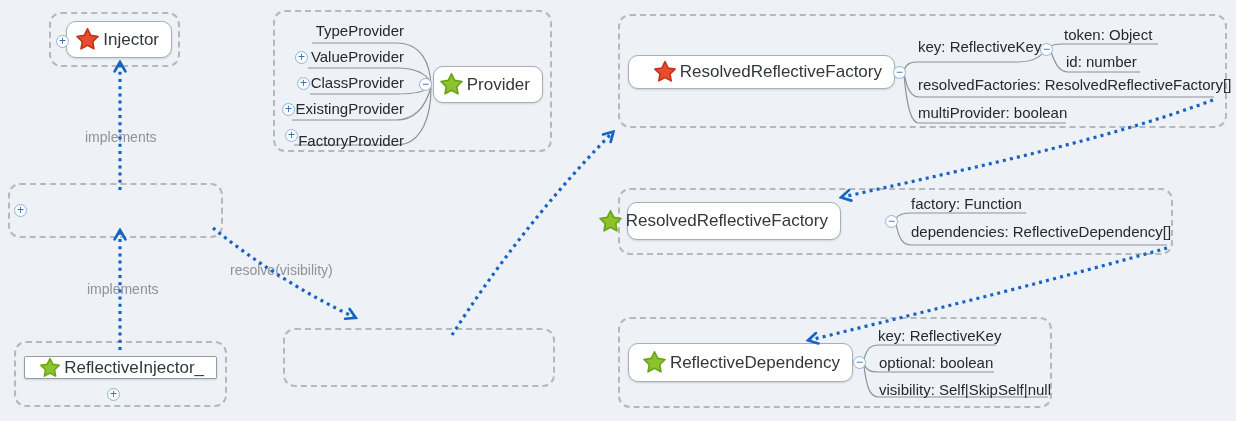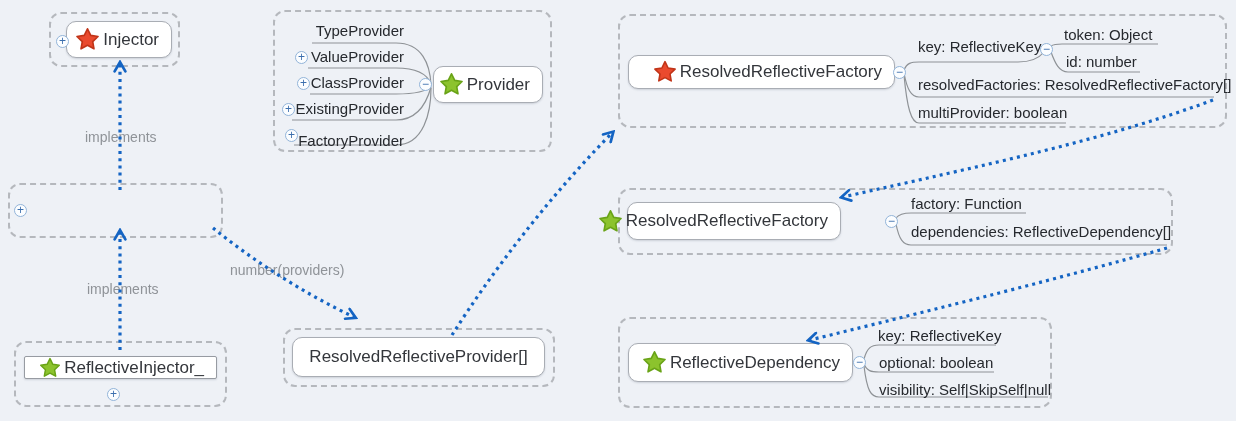--- a/index.html
+++ b/index.html
@@ -86,23 +86,20 @@
   <div class="variant" style="left:288px;top:132px">FactoryProvider</div>
   <div class="conn" style="left:419px;top:78px">−</div>
   <div class="node" style="left:433px;top:66px;width:110px">
     <svg class="star" viewBox="0 0 24 24">
       <path d="M12,1.7 L15.1,8 L22.1,9.1 L17,14 L18.2,20.9 L12,17.6 L5.8,20.9 L7,14 L1.9,9.1 L8.9,8 Z" fill="#8cc32d" stroke="#69a317" stroke-width="1.6" stroke-linejoin="round"></path>
     </svg>
     <span>Provider</span>
   </div>
 
   <div class="dashed" style="left:283px;top:328px;width:272px;height:59px"></div>
-  <div class="node plain" style="left:292px;top:337px;width:253px;height:40px">
-    <span>ResolvedReflectiveProvider[]</span>
-  </div>
 
   <div class="dashed" style="left:618px;top:14px;width:609px;height:114px"></div>
   <div class="node" style="left:628px;top:55px;width:267px;height:34px">
     <svg class="star" style="width:24px;height:24px" viewBox="0 0 24 24">
       <path d="M12,1.7 L15.1,8 L22.1,9.1 L17,14 L18.2,20.9 L12,17.6 L5.8,20.9 L7,14 L1.9,9.1 L8.9,8 Z" fill="#ea4a2e" stroke="#c13418" stroke-width="1.6" stroke-linejoin="round"></path>
     </svg>
     <span>ResolvedReflectiveFactory</span>
   </div>
   <div class="conn" style="left:893px;top:66px">−</div>
   <div class="prop" style="left:918px;top:38px">key: ReflectiveKey</div>
@@ -130,21 +127,21 @@
     </svg>
     <span>ReflectiveDependency</span>
   </div>
   <div class="conn" style="left:853px;top:356px">−</div>
   <div class="prop" style="left:878px;top:327px">key: ReflectiveKey</div>
   <div class="prop" style="left:879px;top:354px">optional: boolean</div>
   <div class="prop" style="left:879px;top:381px">visibility: Self|SkipSelf|null</div>
 
   <div class="edge-label" style="left:85px;top:129px">implements</div>
   <div class="edge-label" style="left:87px;top:281px">implements</div>
-  <div class="edge-label" style="left:230px;top:262px">number(providers)</div>
+  <div class="edge-label" style="left:230px;top:262px">resolve(visibility)</div>
 
   <svg class="layer over" width="1236" height="421">
     <defs>
       <marker id="chev" viewBox="0 0 10 10" refX="7" refY="5" markerWidth="4.2" markerHeight="4.2" orient="auto" markerUnits="strokeWidth">
         <path d="M1.5,1 L8.5,5 L1.5,9" fill="none" stroke="#1464c3" stroke-width="2" stroke-linecap="round"></path>
       </marker>
     </defs>
     <g fill="none" stroke="#1464c3" stroke-width="3.2" stroke-dasharray="3 4.2">
       <path d="M120,190 L120,64" marker-end="url(#chev)"></path>
       <path d="M120,350 L120,232" marker-end="url(#chev)"></path>

